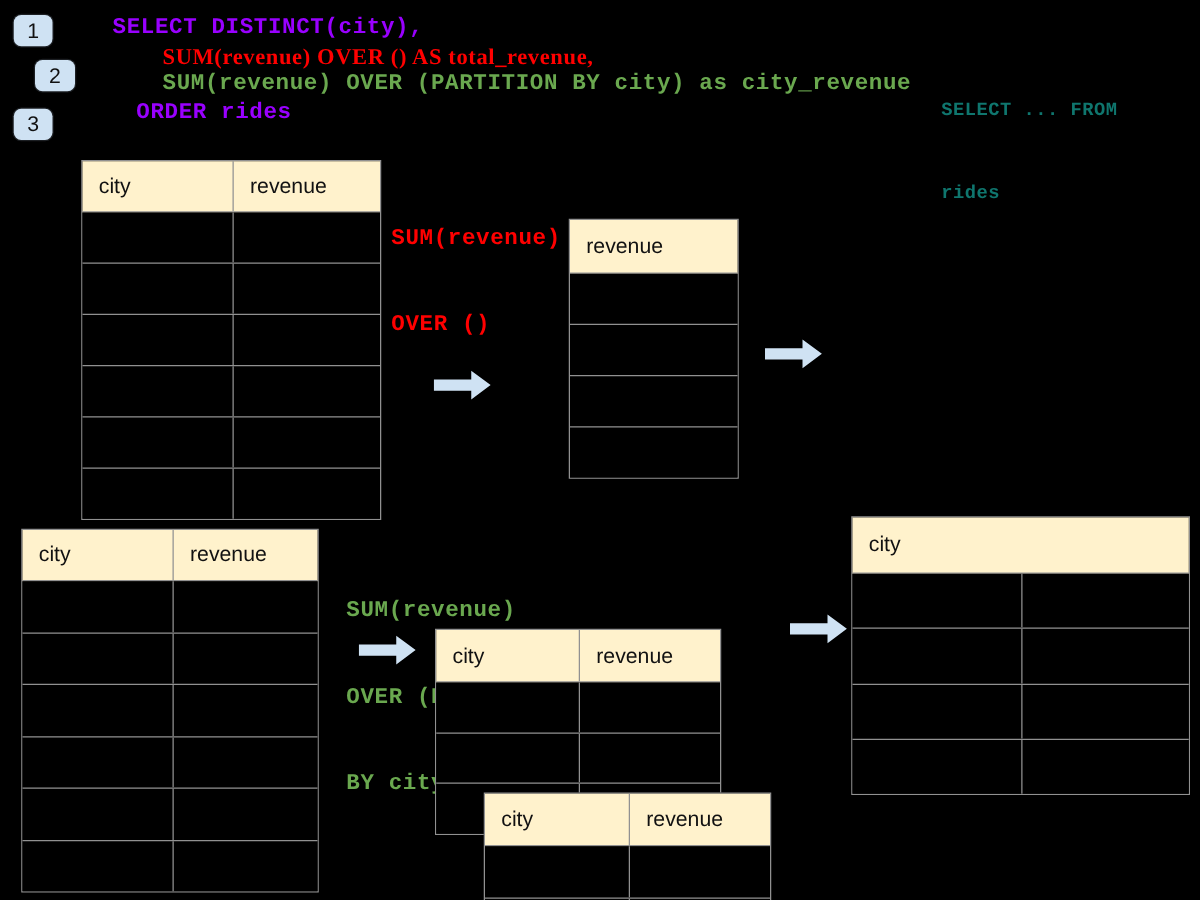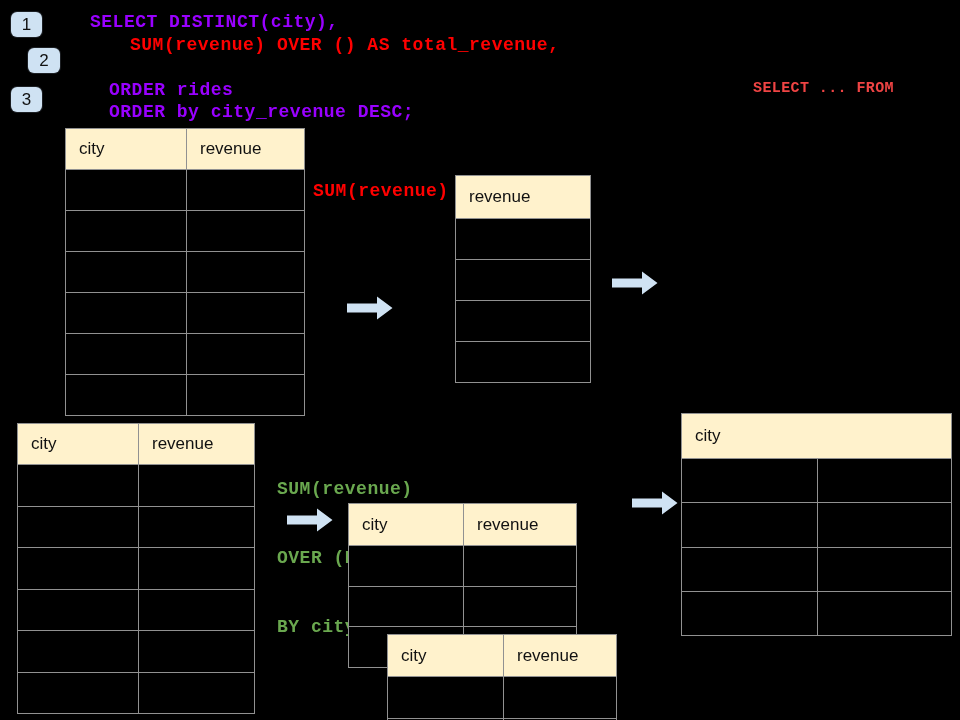--- a/index.html
+++ b/index.html
@@ -6,30 +6,30 @@
   .stage{
     position:relative;width:960px;height:720px;background:#000000;
     overflow:hidden;font-family:"Liberation Sans","DejaVu Sans",sans-serif;
   }
   
   .code{
     position:absolute;font-family:"Liberation Mono","DejaVu Sans Mono",monospace;
     font-weight:bold;font-size:18px;letter-spacing:.5px;white-space:pre;line-height:19px;
   }
   .purple{color:#9900ff;}
-  .red{color:#ff0000;}
+  .red{color:#ff0000;font-family:Liberation Serif, serif;}
   .green{color:#6aa84f;}
   .label-block{
     position:absolute;font-family:"Liberation Mono","DejaVu Sans Mono",monospace;
     font-weight:bold;font-size:18px;letter-spacing:.5px;white-space:pre;line-height:23px;
   }
   .note-block{
     position:absolute;font-family:"Liberation Mono","DejaVu Sans Mono",monospace;
     font-weight:bold;font-size:15px;letter-spacing:.4px;white-space:pre;line-height:22px;
-    color:#ef4444;
+    color:#0f766e;
   }
   
   .badge{
     position:absolute;background:#cfe2f3;border-radius:6px;color:#111;
     font-size:17px;display:flex;align-items:center;justify-content:center;
     box-shadow:0 0 0 1px rgba(80,90,100,.35);
   }
   
   .tbl{
     position:absolute;display:flex;flex-direction:column;
@@ -61,29 +61,31 @@
     </div>
   <div class="badge" style="left:28px;top:48px;width:32px;height:25px;">
       <span>2</span>
     </div>
   <div class="badge" style="left:11px;top:87px;width:31px;height:25px;">
       <span>3</span>
     </div>
 
   <div class="code purple" style="left:90px;top:13px;">SELECT DISTINCT(city),</div>
   <div class="code red" style="left:130px;top:36px;">SUM(revenue) OVER () AS total_revenue,</div>
+  <div class="code green" style="left:130px;top:58px;">SUM(revenue) OVER (PARTITION BY city) as city_revenue</div>
   <div class="code purple" style="left:109px;top:81px;">ORDER rides</div>
-  <div class="code purple" style="left:109px;top:103px;">ORDER by city_revenue DESC;</div>
 
   <div class="note-block" style="left:753px;top:34px;">
     <div>SELECT ... FROM</div>
+    <div>rides</div>
   </div>
 
   <div class="label-block red" style="left:313px;top:134px;">
     <div>SUM(revenue)</div>
+    <div>OVER ()</div>
   </div>
 
   <div class="label-block green" style="left:277px;top:432px;">
     <div>SUM(revenue)</div>
     <div>OVER (PARTITION</div>
     <div>BY city)</div>
   </div>
 
   <div class="tbl" style="left:65px;top:128px;width:240px;height:288px;">
     <div class="hrow" style="height:40px;">

